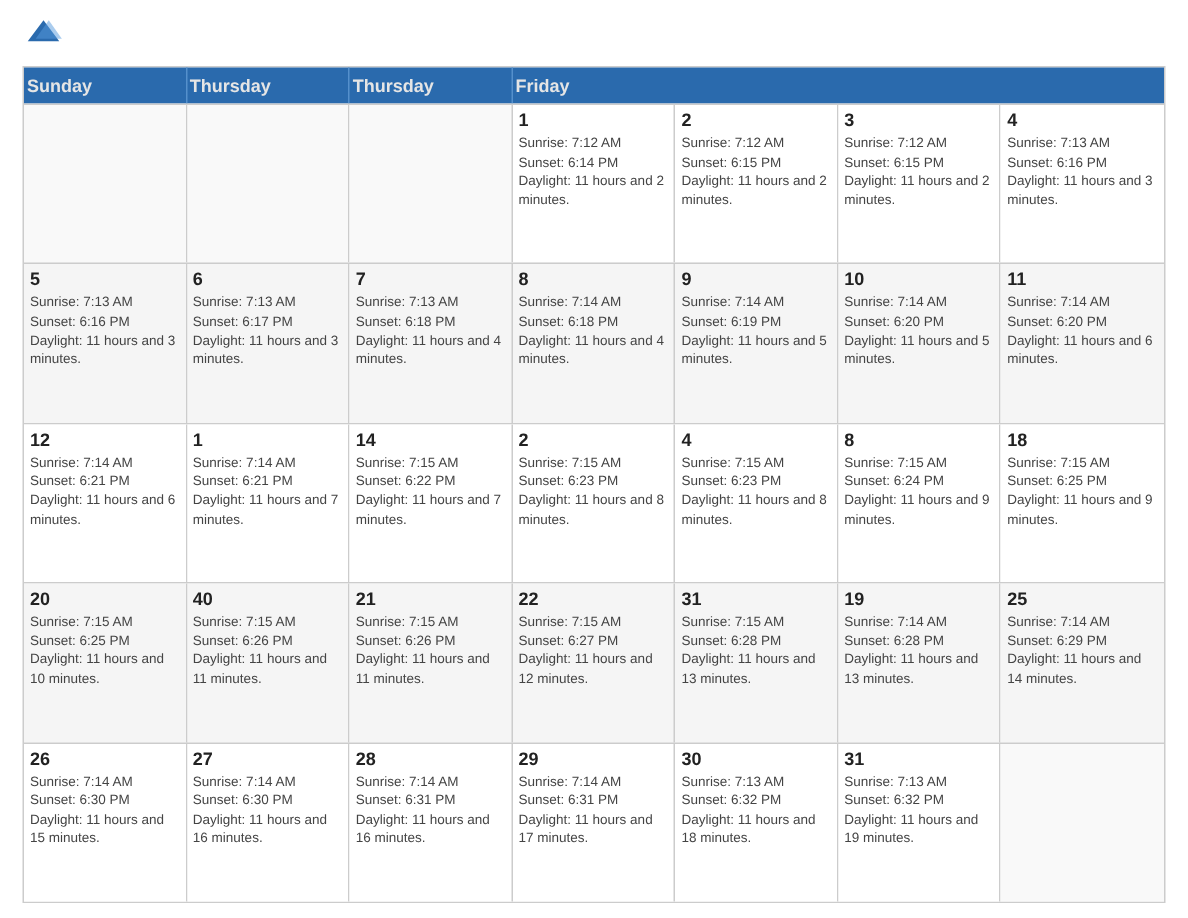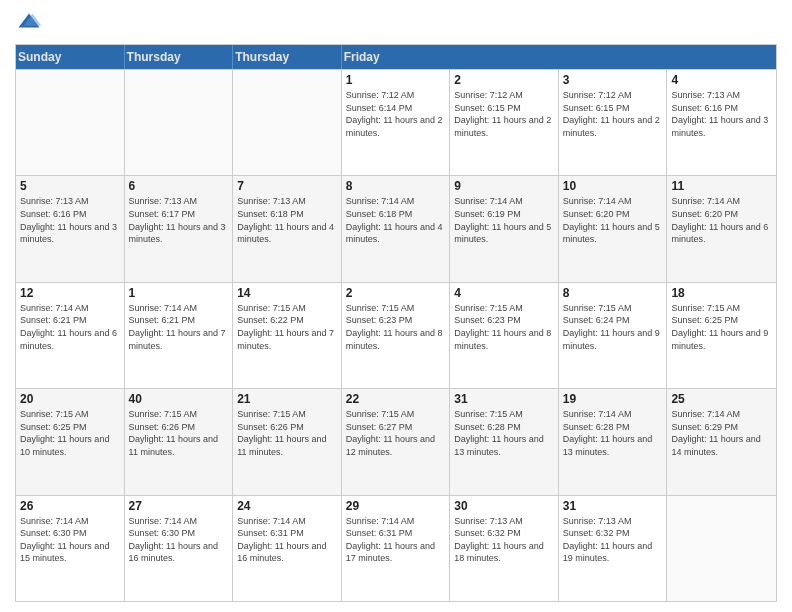--- a/index.html
+++ b/index.html
@@ -306,21 +306,21 @@
 Sunset: 6:30 PM
 Daylight: 11 hours and 15 minutes.</div>
           </div>
           <div class="cal-cell">
             <div class="cell-date">27</div>
             <div class="cell-info" style="white-space: pre-line;">Sunrise: 7:14 AM
 Sunset: 6:30 PM
 Daylight: 11 hours and 16 minutes.</div>
           </div>
           <div class="cal-cell">
-            <div class="cell-date">24</div>
+            <div class="cell-date">28</div>
             <div class="cell-info" style="white-space: pre-line;">Sunrise: 7:14 AM
 Sunset: 6:31 PM
 Daylight: 11 hours and 16 minutes.</div>
           </div>
           <div class="cal-cell">
             <div class="cell-date">29</div>
             <div class="cell-info" style="white-space: pre-line;">Sunrise: 7:14 AM
 Sunset: 6:31 PM
 Daylight: 11 hours and 17 minutes.</div>
           </div>

